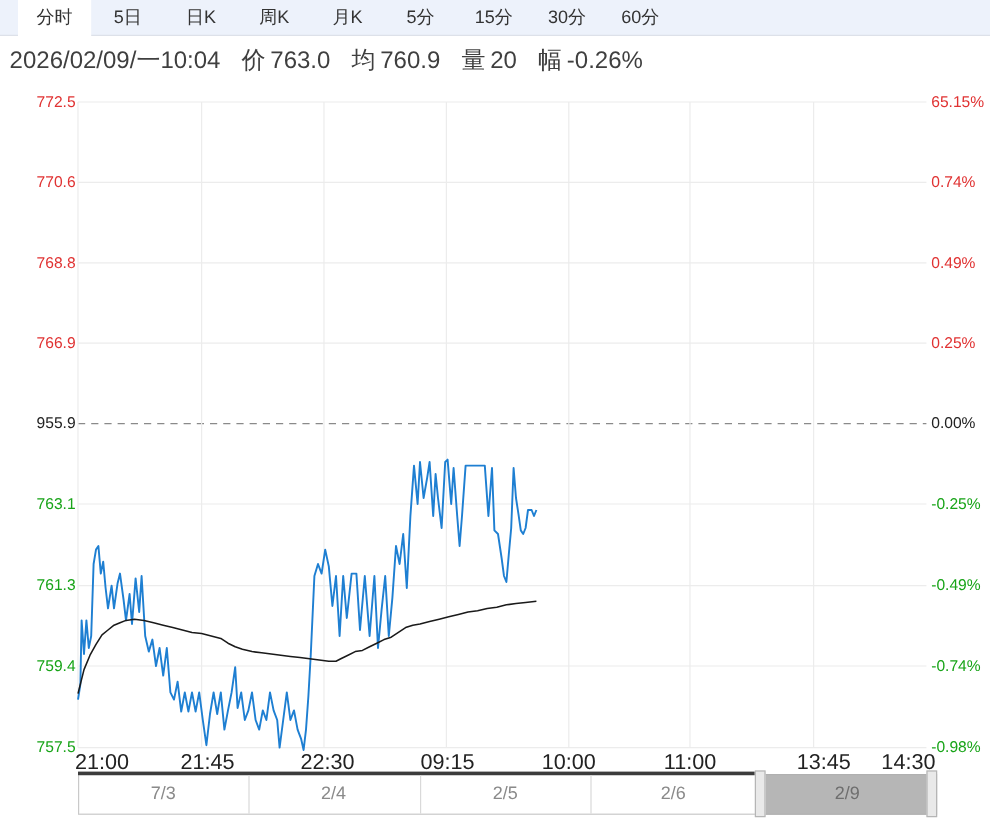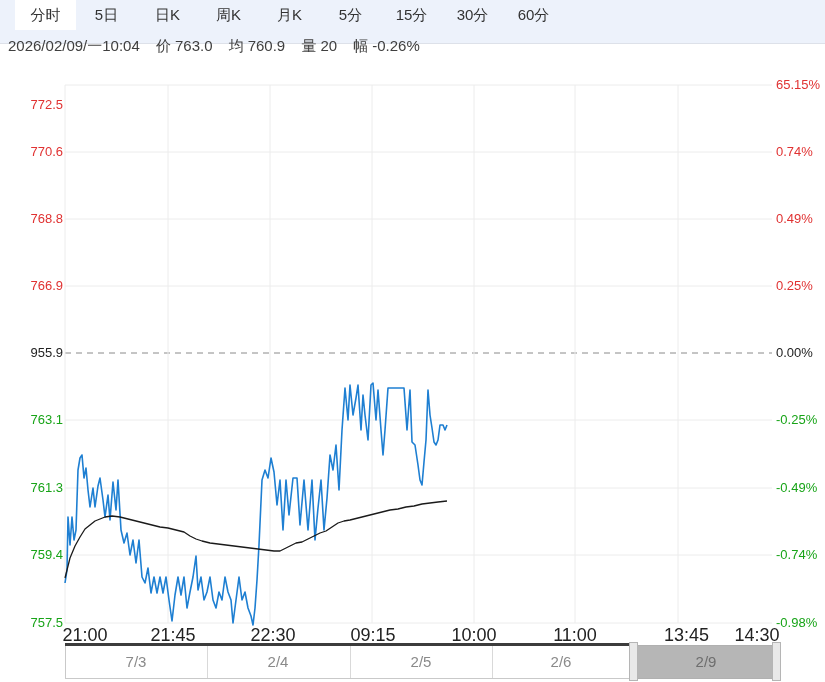--- a/index.html
+++ b/index.html
@@ -1,22 +1,22 @@
 <!DOCTYPE html>
 <html><head>
 <meta charset="utf-8">
 <style>
   html,body{margin:0;padding:0;background:#fff;}
   body{width:825px;height:682px;font-family:"Liberation Sans",sans-serif;}
   #root{position:relative;width:825px;height:682px;overflow:hidden;background:#fff;}
-  .tabbar{position:absolute;left:0;top:0;width:825px;height:44px;background:#edf2fb;
+  .tabbar{position:absolute;left:0;top:0;width:825px;height:30px;background:#edf2fb;
           border-bottom:1px solid #dde1e9;display:flex;padding-left:15px;box-sizing:border-box;}
   .tab{width:61px;height:30px;line-height:30px;text-align:center;font-size:15px;color:#333;cursor:pointer;}
   .tab.active{background:#fff;}
-  .infobar{position:absolute;left:8px;top:37px;height:20px;font-size:15px;color:#3f3f3f;white-space:nowrap;}
+  .infobar{position:absolute;left:8px;top:37px;height:20px;font-size:20px;color:#3f3f3f;white-space:nowrap;}
   .infobar .grp{margin-right:12px;}
   .infobar .lbl{margin-right:4px;}
   #chart-svg{position:absolute;left:0;top:0;}
   .ylab{position:absolute;font-size:13px;line-height:15px;}
   .ylab.left{width:46px;left:17px;text-align:right;}
   .ylab.right{width:50px;left:776px;text-align:left;}
   .xlab{position:absolute;top:625px;width:56px;text-align:center;font-size:18px;color:#222;}
   .nav-track{position:absolute;left:65px;top:645px;width:716px;height:34px;background:#fff;
              border:1px solid #c9c9c9;box-sizing:border-box;}
   .nav-topbar{position:absolute;left:65px;top:643px;width:564px;height:3px;background:#3c3c3c;}
@@ -74,21 +74,21 @@
         <polyline points="65,583 67,570 68,517 70,545 72,517 74,540 76,530 78,470 80,458 82,455 84,478 86,468 88,490 90,507 93,488 95,507 98,486 100,478 103,500 105,517 108,495 110,520 113,482 116,510 118,480 121,530 124,543 127,533 130,555 133,540 136,563 139,540 142,577 145,583 148,568 151,593 154,577 157,593 160,577 163,593 166,577 169,600 172,621 175,595 178,577 181,595 184,577 187,608 190,592 193,577 196,556 198,590 201,577 204,600 207,592 210,577 213,600 216,608 219,592 222,600 225,577 228,592 231,600 233,623 236,600 239,577 242,600 245,592 248,608 251,616 253,625 255,608 257,580 259,545 262,480 265,470 268,478 271,458 274,472 277,505 280,480 283,530 286,480 289,515 293,478 297,478 300,525 304,480 308,530 312,480 315,540 318,508 321,480 324,530 327,498 330,455 333,470 336,445 339,490 342,430 345,388 348,420 350,385 353,415 356,398 358,385 361,430 363,395 365,415 368,440 371,385 373,383 376,420 378,390 381,430 383,455 385,430 388,388 392,388 400,388 404,388 407,430 410,390 412,442 415,445 418,465 420,480 422,485 424,462 426,440 428,390 430,415 432,428 434,442 436,445 438,440 440,425 443,425 445,430 447,425" fill="none" stroke="#1e7fd2" stroke-width="1.6" stroke-linejoin="round"></polyline>
         <polyline points="65,578 70,558 75,546 80,537 85,529 90,525 95,521 100,519 105,517 112,516 120,517 128,519 136,521 144,523 152,525 160,527 168,528 176,530 184,532 190,536 196,539 202,541 210,543 218,544 226,545 234,546 242,547 250,548 258,549 266,550 274,551 280,551 284,549 290,546 296,543 302,542 308,539 314,536 320,533 326,531 332,527 338,523 344,521 350,520 358,518 366,516 374,514 382,512 390,510 398,509 406,507 414,506 422,504 430,503 438,502 447,501" fill="none" stroke="#1a1a1a" stroke-width="1.3" stroke-linejoin="round"></polyline>
       </g>
     <g id="spark-layer">
         <polyline points="66,649 76,650 86,652 96,651 106,653 116,654 126,653 136,655 144,659 152,661 160,660 168,662 176,661 184,662 196,662 206,661 210,658 218,657 226,658 234,657 242,659 250,658 258,660 266,659 274,658 282,660 290,659 298,661 306,660 314,662 322,661 330,662 338,663 346,662 350,663 360,664 370,665 380,664 390,666 400,665 410,667 420,668 430,667 440,668 450,667 460,666 470,668 480,669 490,670 500,669 510,671 520,670 530,672 540,671 550,673 560,672 570,674 580,673 590,675 600,674 610,676 620,675 630,676 640,675 650,677 660,674 668,673 676,675 684,674 692,676 700,675 708,677 716,676 724,677 732,676 740,677 748,676 756,677 764,676 772,677" fill="none" stroke="#b0b0b0" stroke-width="1"></polyline>
       </g>
     <rect id="plot-area" x="65" y="85" width="707" height="538" fill="transparent"></rect>
   </svg>
 
   <div id="ylabels-left">
-      <div class="ylab left" style="top: 77px; color: rgb(224, 50, 50); margin-top: 20px;">772.5</div>
+      <div class="ylab left" style="top: 77px; color: rgb(224, 50, 50);">772.5</div>
       <div class="ylab left" style="top: 144px; color: rgb(224, 50, 50);">770.6</div>
       <div class="ylab left" style="top: 211px; color: rgb(224, 50, 50);">768.8</div>
       <div class="ylab left" style="top: 278px; color: rgb(224, 50, 50);">766.9</div>
       <div class="ylab left" style="top: 345px; color: rgb(34, 34, 34);">955.9</div>
       <div class="ylab left" style="top: 412px; color: rgb(24, 164, 24);">763.1</div>
       <div class="ylab left" style="top: 480px; color: rgb(24, 164, 24);">761.3</div>
       <div class="ylab left" style="top: 547px; color: rgb(24, 164, 24);">759.4</div>
       <div class="ylab left" style="top: 615px; color: rgb(24, 164, 24);">757.5</div>
     </div>
   <div id="ylabels-right">

